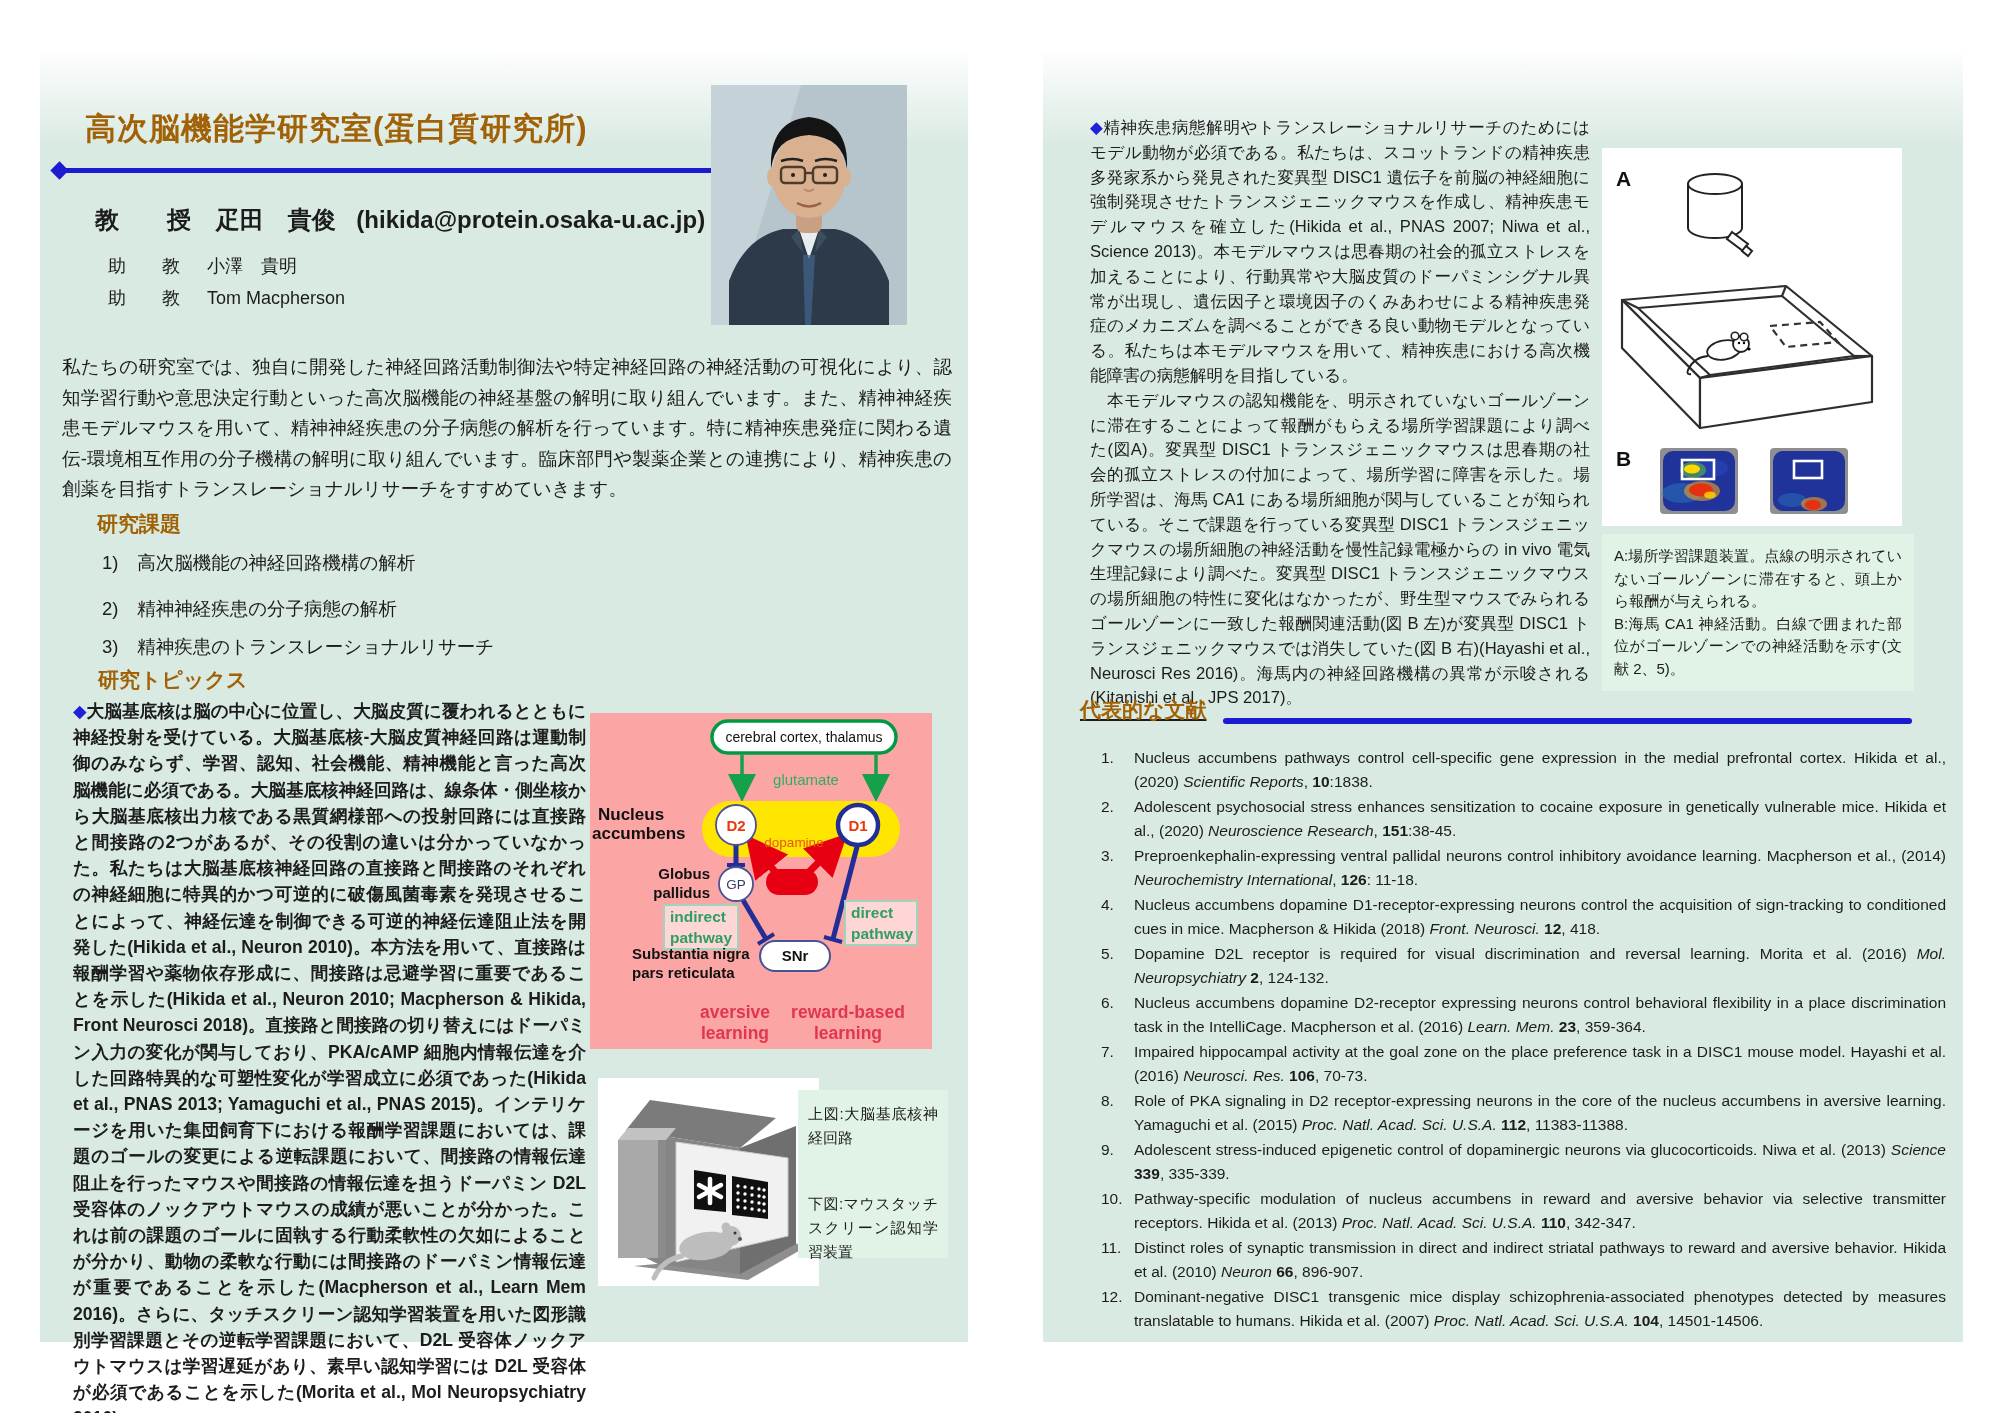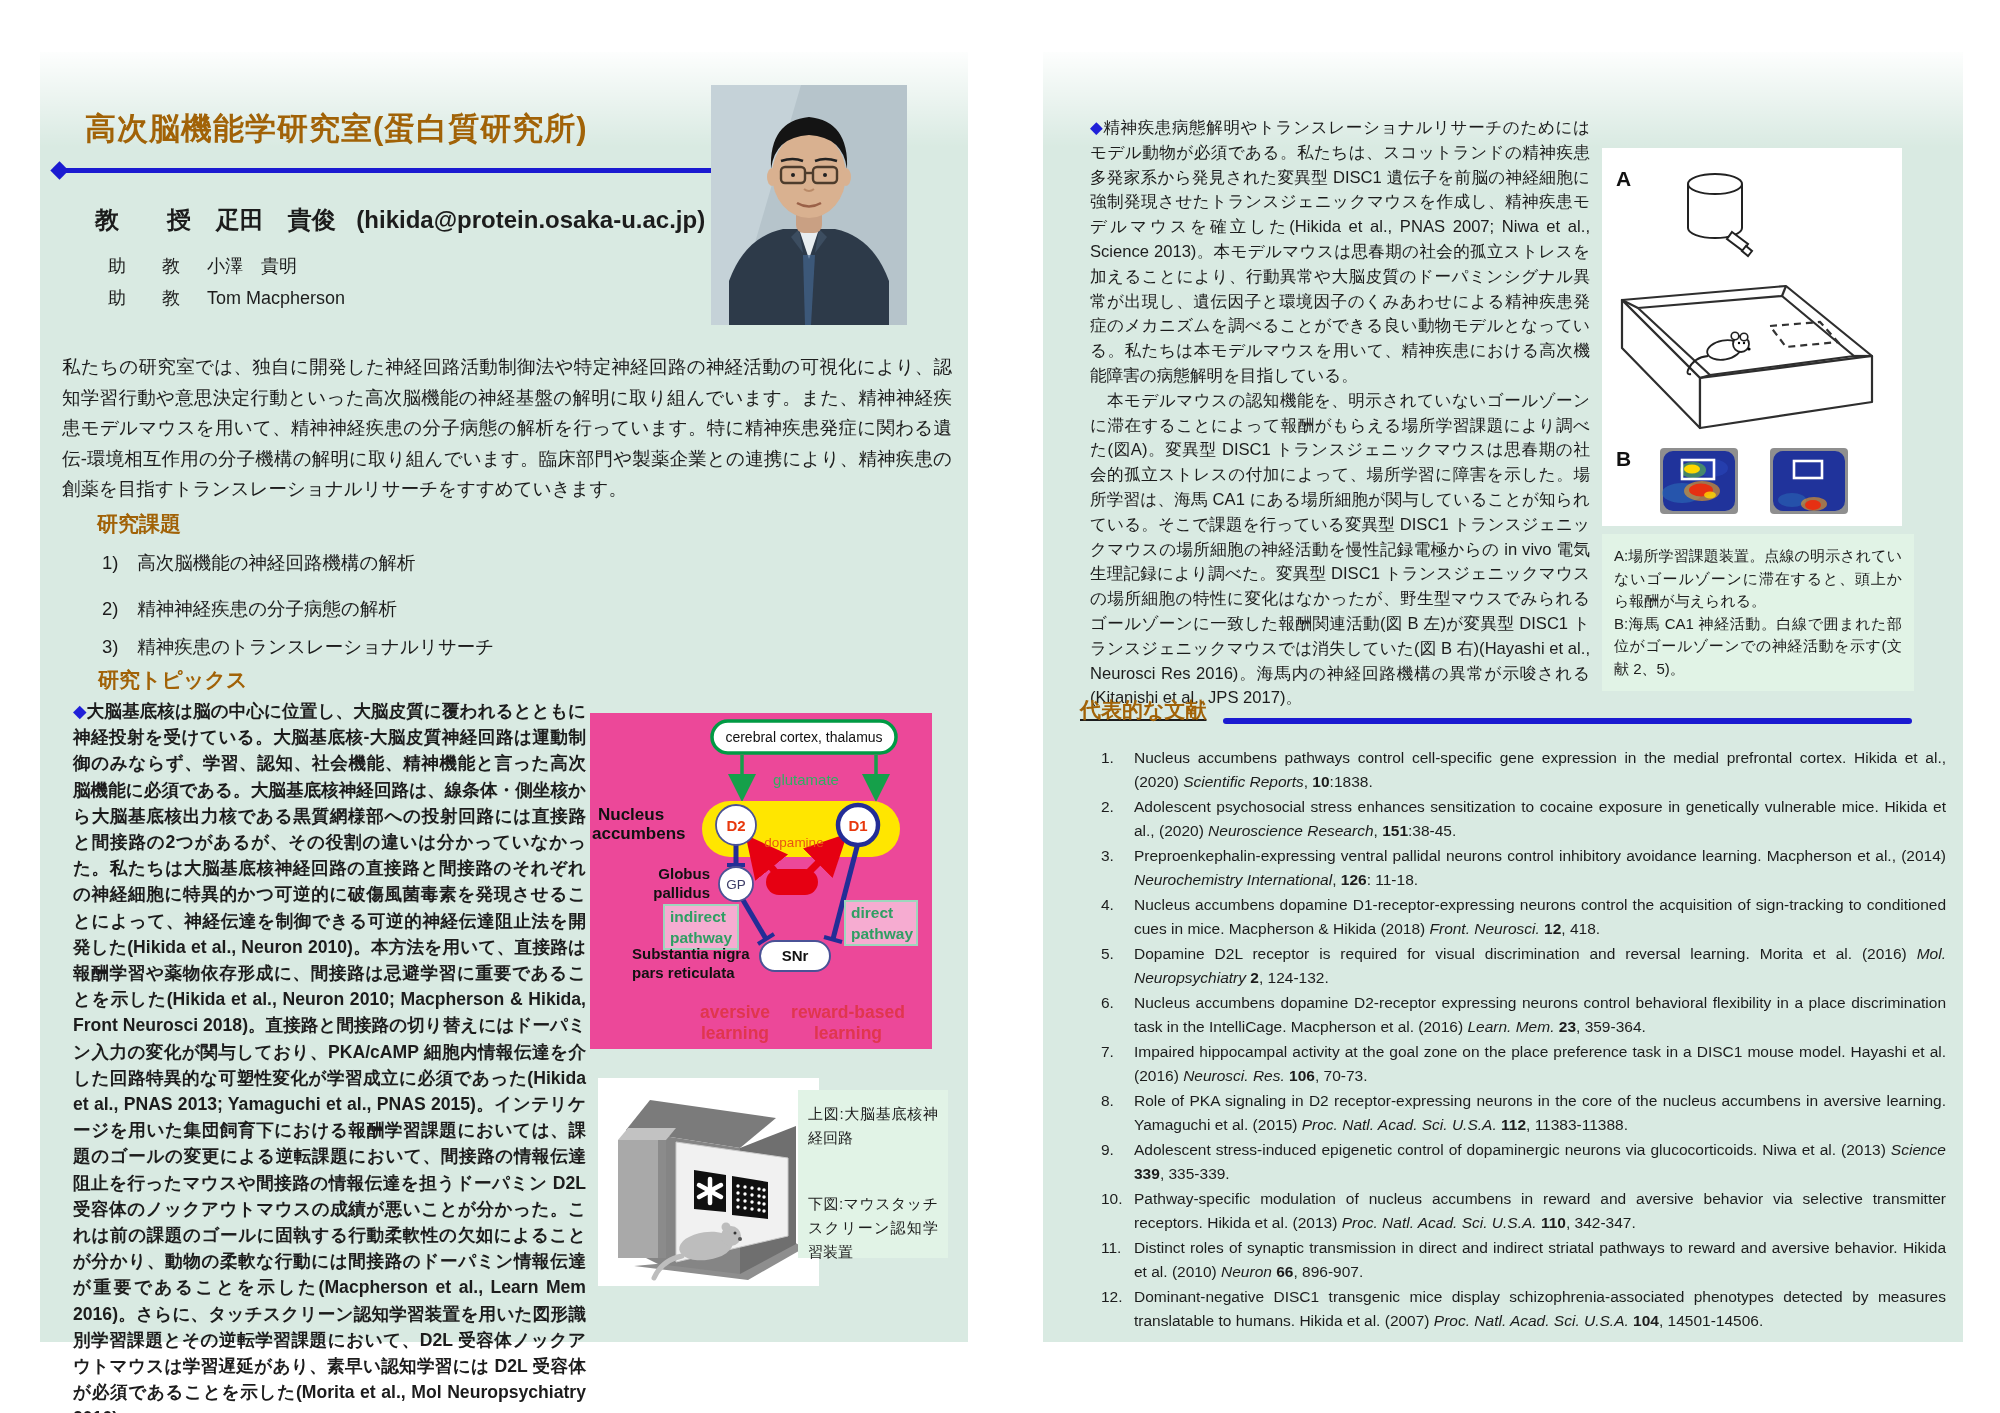--- a/index.html
+++ b/index.html
@@ -25,21 +25,21 @@
   .staff-row{left:68px;font-size:18px;white-space:nowrap;}
   .staff-row .nm{margin-left:22px;}
   .intro{left:22px;top:300px;width:890px;font-size:18.5px;line-height:30.5px;}
   .kadai-h{left:57px;top:458px;font-size:21px;}
   .kadai-row{left:62px;font-size:18.5px;white-space:nowrap;}
   .kadai-row .no{display:inline-block;width:30px;}
   .topics-h{left:58px;top:614px;font-size:21px;}
   .topics{left:33px;top:646px;width:513px;font-size:17.6px;line-height:26.2px;font-weight:bold;}
   .dmdc{color:#2020d8;}
 
-  .fig1{left:550px;top:661px;width:342px;height:336px;background:#ec4899;}
+  .fig1{left:550px;top:661px;width:342px;height:336px;background:#fca5a5;}
   .fig2{left:558px;top:1026px;width:221px;height:208px;background:#ffffff;}
   .fig2-cap{left:758px;top:1038px;width:150px;height:168px;background:#e1f3e6;box-sizing:border-box;
             padding:12px 10px;font-size:15px;line-height:24px;}
   .fig2-cap p{margin:0;}
   .fig2-cap p+p{margin-top:42px;}
 
   
   .rtext{left:47px;top:64px;width:500px;font-size:16.6px;line-height:24.8px;}
   .rtext p{margin:0;}
   .rfig{left:559px;top:96px;width:300px;height:378px;background:#ffffff;}

